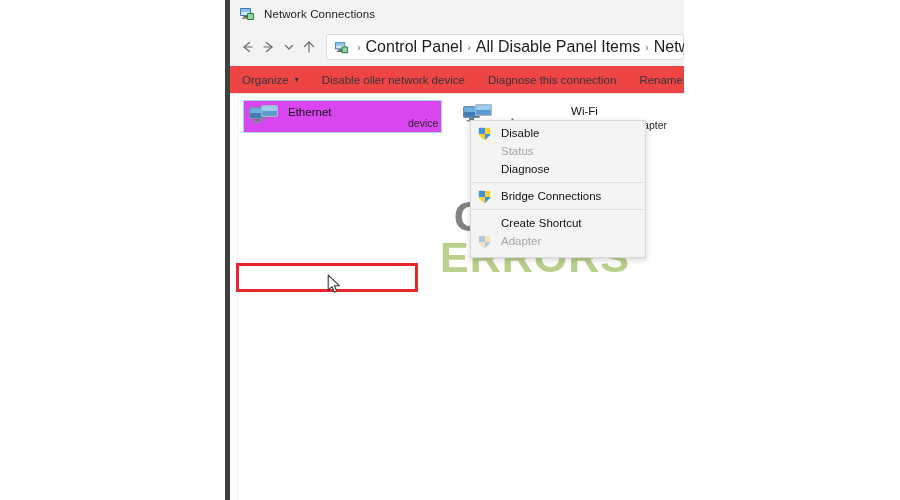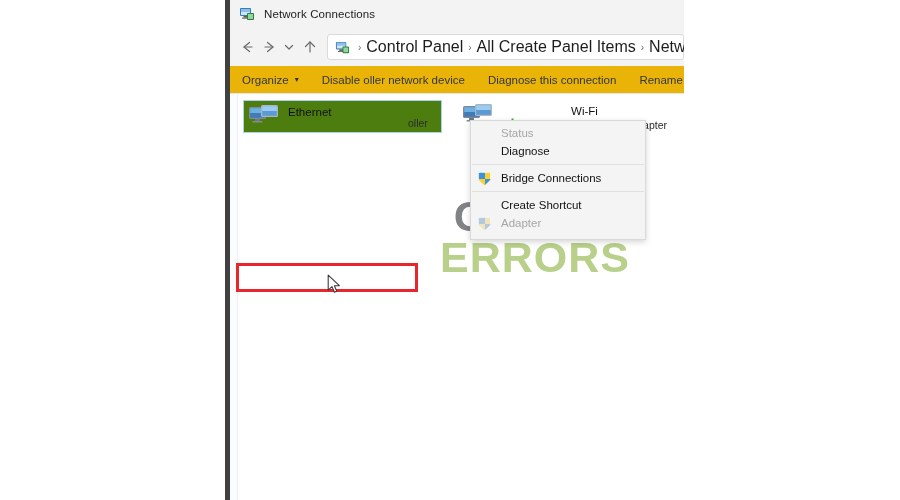--- a/index.html
+++ b/index.html
@@ -51,21 +51,21 @@
   }
   .addr-icon{width:15px;height:15px;position:relative;flex:0 0 auto;margin-right:3px;}
   .crumb{font-size:16px;color:#1d1d1d;white-space:nowrap;}
   .crumb-sep{
     font-size:10px;color:#6d6d6d;margin:0 5px;flex:0 0 auto;user-select:none;
   }
 
   
   .cmdbar{
     position:absolute;left:0;top:66px;width:100%;height:28px;
-    background:#eab308;border-bottom:1px solid #e3e5e8;
+    background:#ef4444;border-bottom:1px solid #e3e5e8;
     display:flex;align-items:center;box-sizing:border-box;padding-left:12px;
     white-space:nowrap;overflow:hidden;
   }
   .cmd{
     font-size:11.5px;color:#31373e;margin-right:23px;display:flex;align-items:center;
   }
   .cmd .caret{
     margin-left:6px;font-size:8px;color:#31373e;line-height:1;
   }
 
@@ -75,21 +75,21 @@
     background:#ffffff;
   }
   .sidebar-rail{
     position:absolute;left:0;top:0;width:7px;height:100%;
     background:#fbfcfd;border-right:1px solid #eef0f2;
   }
 
   
   .tile{position:absolute;display:flex;align-items:flex-start;}
   .tile-eth{left:13px;top:6px;width:199px;height:33px;
-    background:#4d7c0f;border:1px solid #a9d4ef;box-sizing:border-box;
+    background:#d946ef;border:1px solid #a9d4ef;box-sizing:border-box;
     padding:3px 0 0 4px;}
   .tile-wifi{left:228px;top:6px;padding:3px 0 0 4px;text-align:center;}
   .tile-ico{width:34px;height:30px;position:relative;flex:0 0 auto;margin-right:6px;}
   .tile-lines{padding-top:1px;min-width:0;}
   .tile-name{font-size:11.5px;color:#121212;line-height:14px;white-space:nowrap;}
   .tile-sub{font-size:10.5px;color:#2b2b2b;line-height:14px;white-space:nowrap;
     display:flex;align-items:center;}
   .tile-sub .bars{margin-right:5px;}
 
   
@@ -212,21 +212,21 @@
             <rect x="2" y="3" width="9" height="3" fill="#8cc0e8"></rect>
             <rect x="4.5" y="10" width="4" height="1.6" fill="#5a5a5a"></rect>
             <rect x="3" y="11.6" width="7" height="1.2" rx=".4" fill="#6d6d6d"></rect>
             <rect x="8" y="7" width="7" height="7" rx="1" fill="#2f7d3e"></rect>
             <rect x="9" y="8" width="5" height="5" fill="#8fd89c"></rect>
           </svg>
         </div>
         <span class="crumb-sep">›</span>
         <span class="crumb">Control Panel</span>
         <span class="crumb-sep">›</span>
-        <span class="crumb">All Create Panel Items</span>
+        <span class="crumb">All Disable Panel Items</span>
         <span class="crumb-sep">›</span>
         <span class="crumb">Network Connections</span>
       </div>
     </div>
 
     <div class="cmdbar">
       <div class="cmd">
         <span>Organize</span>
         <span class="caret">▾</span>
       </div>
@@ -250,21 +250,21 @@
             <rect x="14.2" y="2.2" width="14.6" height="9.6" fill="#5c9ad3"></rect>
             <rect x="14.2" y="2.2" width="14.6" height="4.8" fill="#9ccdf0"></rect>
           </svg>
         </div>
         <div class="tile-lines">
           <div class="tile-name">Ethernet</div>
           <div class="tile-sub"></div>
         </div>
       </div>
 
-      <div style="position:absolute;left:178px;top:23px;font-size:10.5px;color:#2b2b2b;white-space:nowrap;">oller</div>
+      <div style="position:absolute;left:178px;top:23px;font-size:10.5px;color:#2b2b2b;white-space:nowrap;">device</div>
 
       <div class="tile tile-wifi">
         <div class="tile-ico">
           <svg width="34" height="30" viewBox="0 0 34 30">
             <rect x="1" y="3" width="17" height="12" rx="1.5" fill="#7f8c98"></rect>
             <rect x="2.2" y="4.2" width="14.6" height="9.6" fill="#3f7cb8"></rect>
             <rect x="2.2" y="4.2" width="14.6" height="4.8" fill="#6fb0e2"></rect>
             <rect x="7" y="15" width="5" height="2" fill="#6d7884"></rect>
             <rect x="4.5" y="17" width="10" height="1.6" rx=".6" fill="#7f8c98"></rect>
             <rect x="13" y="1" width="17" height="12" rx="1.5" fill="#aab6c2"></rect>
@@ -284,20 +284,32 @@
               </svg>
             </span>
             <span>TP-LINK Wireless USB Adapter</span>
           </div>
         </div>
       </div>
     </div>
 
     <div class="ctxmenu">
 
+      <div class="mi">
+        <span class="ico">
+            <span class="shield4">
+              <i class="q1"></i>
+              <i class="q2"></i>
+              <i class="q3"></i>
+              <i class="q4"></i>
+              <i class="rim"></i>
+            </span>
+          </span>
+        <span>Disable</span>
+      </div>
 
       <div class="mi disabled">
         <span class="ico blank"></span>
         <span>Status</span>
       </div>
 
       <div class="mi">
         <span class="ico blank"></span>
         <span>Diagnose</span>
       </div>

